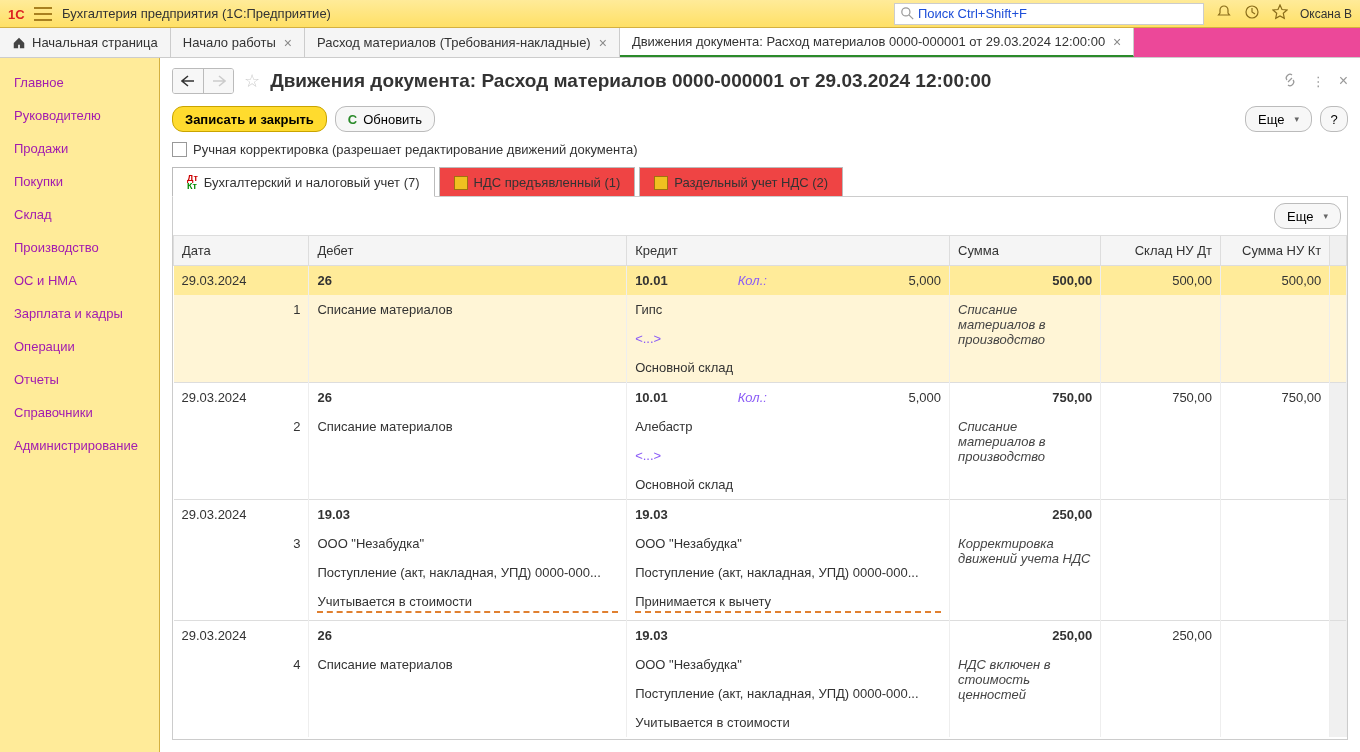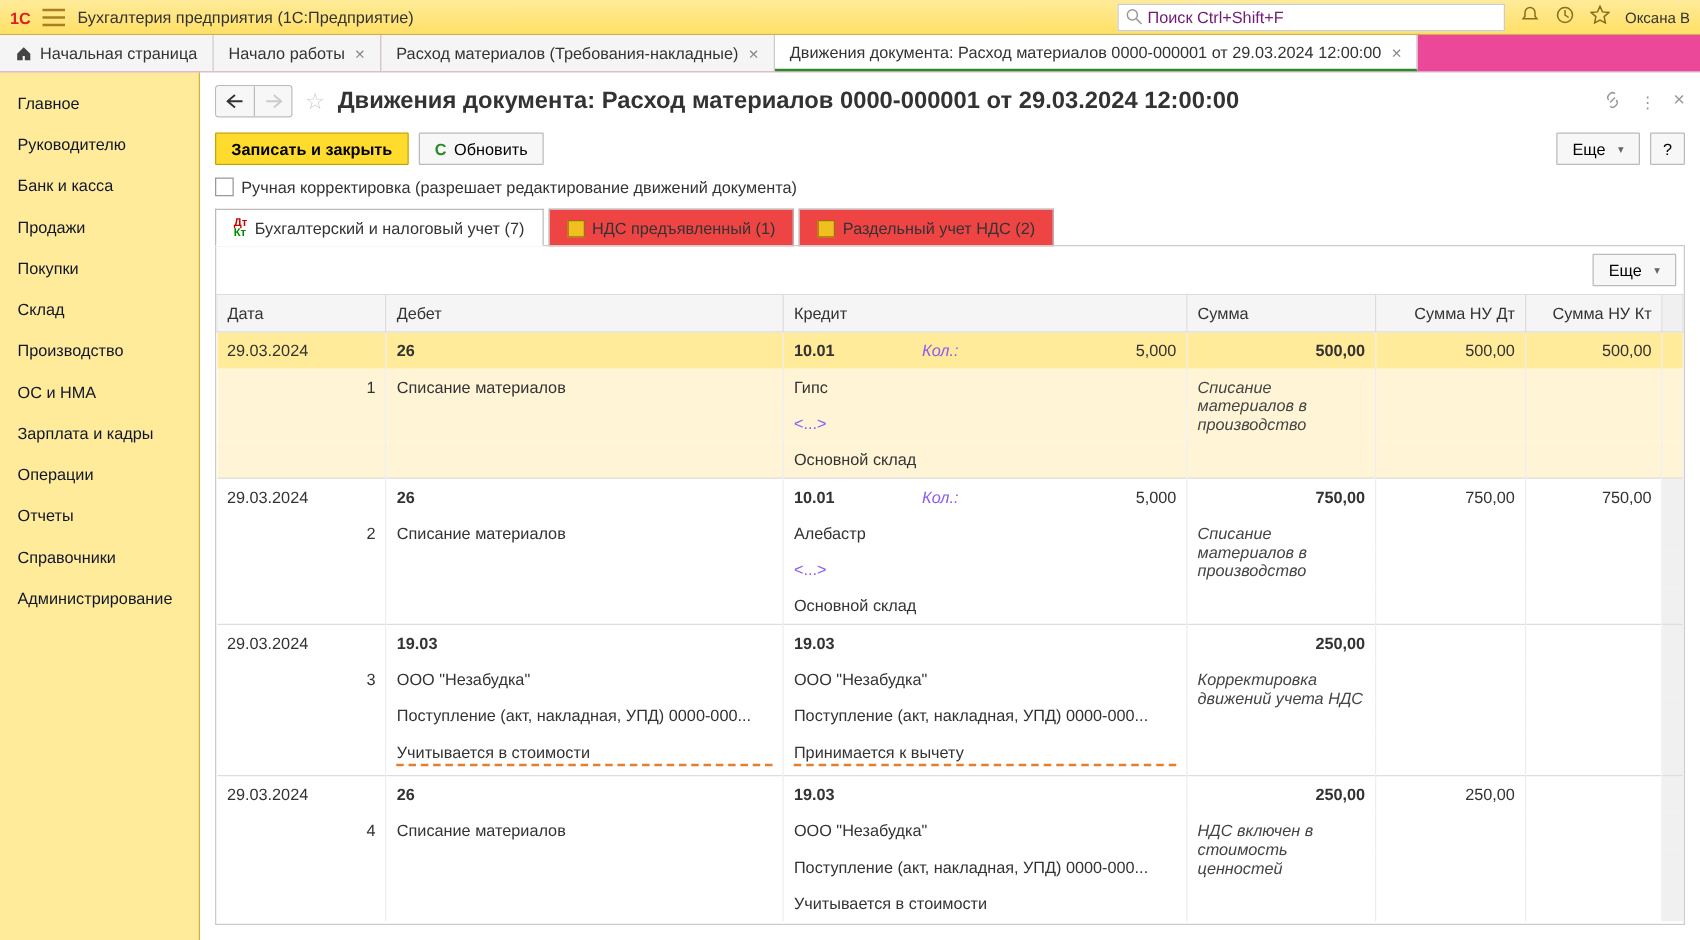--- a/index.html
+++ b/index.html
@@ -3,46 +3,46 @@
 <meta charset="utf-8">
 <style>
 * { box-sizing: border-box; margin: 0; padding: 0; font-family: Arial, sans-serif; }
 body { font-size: 13px; color: #333; background: #fff; overflow: hidden; }
 .titlebar { height: 28px; background: linear-gradient(#ffeb99, #ffe066); display: flex; align-items: center; padding: 0 8px; border-bottom: 1px solid #d4b040; }
 .logo { width: 20px; height: 18px; margin-right: 6px; display: flex; align-items: center; }
 .hamburger { width: 18px; height: 14px; margin-right: 10px; display: flex; flex-direction: column; justify-content: space-between; cursor: pointer; }
 .hamburger span { height: 2px; background: #a88020; }
 .titlebar-title { flex: 0 0 auto; color: #333; }
 .titlebar-spacer { flex: 1; }
-.search-box { width: 310px; height: 22px; background: #fff; border: 1px solid #ccc; display: flex; align-items: center; padding: 0 6px; color: #701a75; }
+.search-box { width: 310px; height: 22px; background: #fff; border: 1px solid #ccc; display: flex; align-items: center; padding: 0 6px; color: #1d4ed8; }
 .search-box svg { margin-right: 4px; }
 .titlebar-icons { display: flex; align-items: center; gap: 12px; margin-left: 12px; }
 .titlebar-icons > * { cursor: pointer; color: #8a6d1a; }
 .user-name { color: #333; font-size: 12px; }
 .tabbar { height: 30px; background: #ec4899; display: flex; align-items: stretch; border-bottom: 1px solid #ccc; }
 .home-tab { display: flex; align-items: center; padding: 0 12px; border-right: 1px solid #ccc; cursor: pointer; background: #f5f5f5; }
 .home-tab svg { margin-right: 6px; }
 .tab { display: flex; align-items: center; padding: 0 12px; border-right: 1px solid #ccc; cursor: pointer; background: #f5f5f5; position: relative; white-space: nowrap; }
 .tab.active { background: #fff; border-bottom: 2px solid #2a8a2a; }
 .tab-close { margin-left: 8px; color: #888; font-size: 14px; }
 .layout { display: flex; height: calc(100vh - 58px); }
 .sidebar { width: 160px; background: #ffeb99; border-right: 1px solid #d4b040; padding-top: 8px; overflow-y: auto; }
-.sidebar-item { padding: 9px 14px; cursor: pointer; color: #0f172a; }
+.sidebar-item { padding: 9px 14px; cursor: pointer; color: #a21caf; }
 .main { flex: 1; background: #fff; display: flex; flex-direction: column; overflow: hidden; }
 .page-header { display: flex; align-items: center; padding: 10px 12px 8px; gap: 10px; }
 .nav-btns { display: flex; border: 1px solid #bbb; border-radius: 3px; overflow: hidden; }
 .nav-btn { width: 30px; height: 24px; display: flex; align-items: center; justify-content: center; background: #f7f7f7; cursor: pointer; }
 .nav-btn.disabled { color: #ccc; }
 .nav-btn + .nav-btn { border-left: 1px solid #bbb; }
 .star-icon { color: #ccc; cursor: pointer; font-size: 18px; }
 .page-title { font-size: 19px; font-weight: bold; flex: 1; }
 .header-icons { display: flex; gap: 14px; color: #999; align-items: center; }
 .header-icons > * { cursor: pointer; }
 .toolbar { display: flex; align-items: center; padding: 4px 12px 10px; gap: 8px; }
-.btn { height: 26px; padding: 0 12px; border: 1px solid #bbb; border-radius: 1px; background: #f7f7f7; cursor: pointer; display: flex; align-items: center; gap: 6px; font-size: 13px; }
+.btn { height: 26px; padding: 0 12px; border: 1px solid #bbb; border-radius: 11px; background: #f7f7f7; cursor: pointer; display: flex; align-items: center; gap: 6px; font-size: 13px; }
 .btn.primary { background: #ffdb2e; border-color: #c9a400; font-weight: bold; }
 .btn.more::after { content: "▾"; font-size: 9px; margin-left: 4px; color: #666; }
 .btn.help { width: 28px; justify-content: center; padding: 0; }
 .toolbar-spacer { flex: 1; }
 .checkbox-row { display: flex; align-items: center; padding: 0 12px 10px; gap: 6px; }
 .checkbox { width: 15px; height: 15px; border: 1px solid #999; background: #fff; cursor: pointer; }
 .doc-tabs { display: flex; padding: 0 12px; gap: 0; border-bottom: 0; }
 .doc-tab { padding: 6px 14px; border: 1px solid #bbb; background: #ef4444; cursor: pointer; display: flex; align-items: center; gap: 6px; font-size: 13px; border-bottom: none; }
 .doc-tab.active { background: #fff; border-bottom: 1px solid #fff; position: relative; z-index: 2; }
 .doc-tab + .doc-tab { margin-left: 4px; }
@@ -131,21 +131,20 @@
   <div class="tab active">
     <span>Движения документа: Расход материалов 0000-000001 от 29.03.2024 12:00:00</span>
     <span class="tab-close">×</span>
   </div>
 </div>
 
 <div class="layout">
   <div class="sidebar">
     <div class="sidebar-item">Главное</div>
     <div class="sidebar-item">Руководителю</div>
-    <div class="sidebar-item">Банк и касса</div>
     <div class="sidebar-item">Продажи</div>
     <div class="sidebar-item">Покупки</div>
     <div class="sidebar-item">Склад</div>
     <div class="sidebar-item">Производство</div>
     <div class="sidebar-item">ОС и НМА</div>
     <div class="sidebar-item">Зарплата и кадры</div>
     <div class="sidebar-item">Операции</div>
     <div class="sidebar-item">Отчеты</div>
     <div class="sidebar-item">Справочники</div>
     <div class="sidebar-item">Администрирование</div>
@@ -221,21 +220,21 @@
               <col class="c-nudt">
               <col class="c-nukt">
               <col class="c-scroll">
           </colgroup>
           <thead>
             <tr>
               <th>Дата</th>
               <th>Дебет</th>
               <th>Кредит</th>
               <th>Сумма</th>
-              <th class="num-cell">Сумма НУ Дт</th>
+              <th class="num-cell">Склад НУ Дт</th>
               <th class="num-cell">Сумма НУ Кт</th>
               <th class="scroll-stub"></th>
             </tr>
           </thead>
           <tbody id="grid-body">
               <tr class="section-top highlight">
                 <td>29.03.2024</td>
                 <td class="bold">26</td>
                 <td><span class="bold">10.01</span><span style="float:right">5,000</span><span class="italic gray" style="margin-left:70px">Кол.:</span></td>
                 <td class="num-cell bold">500,00</td>

